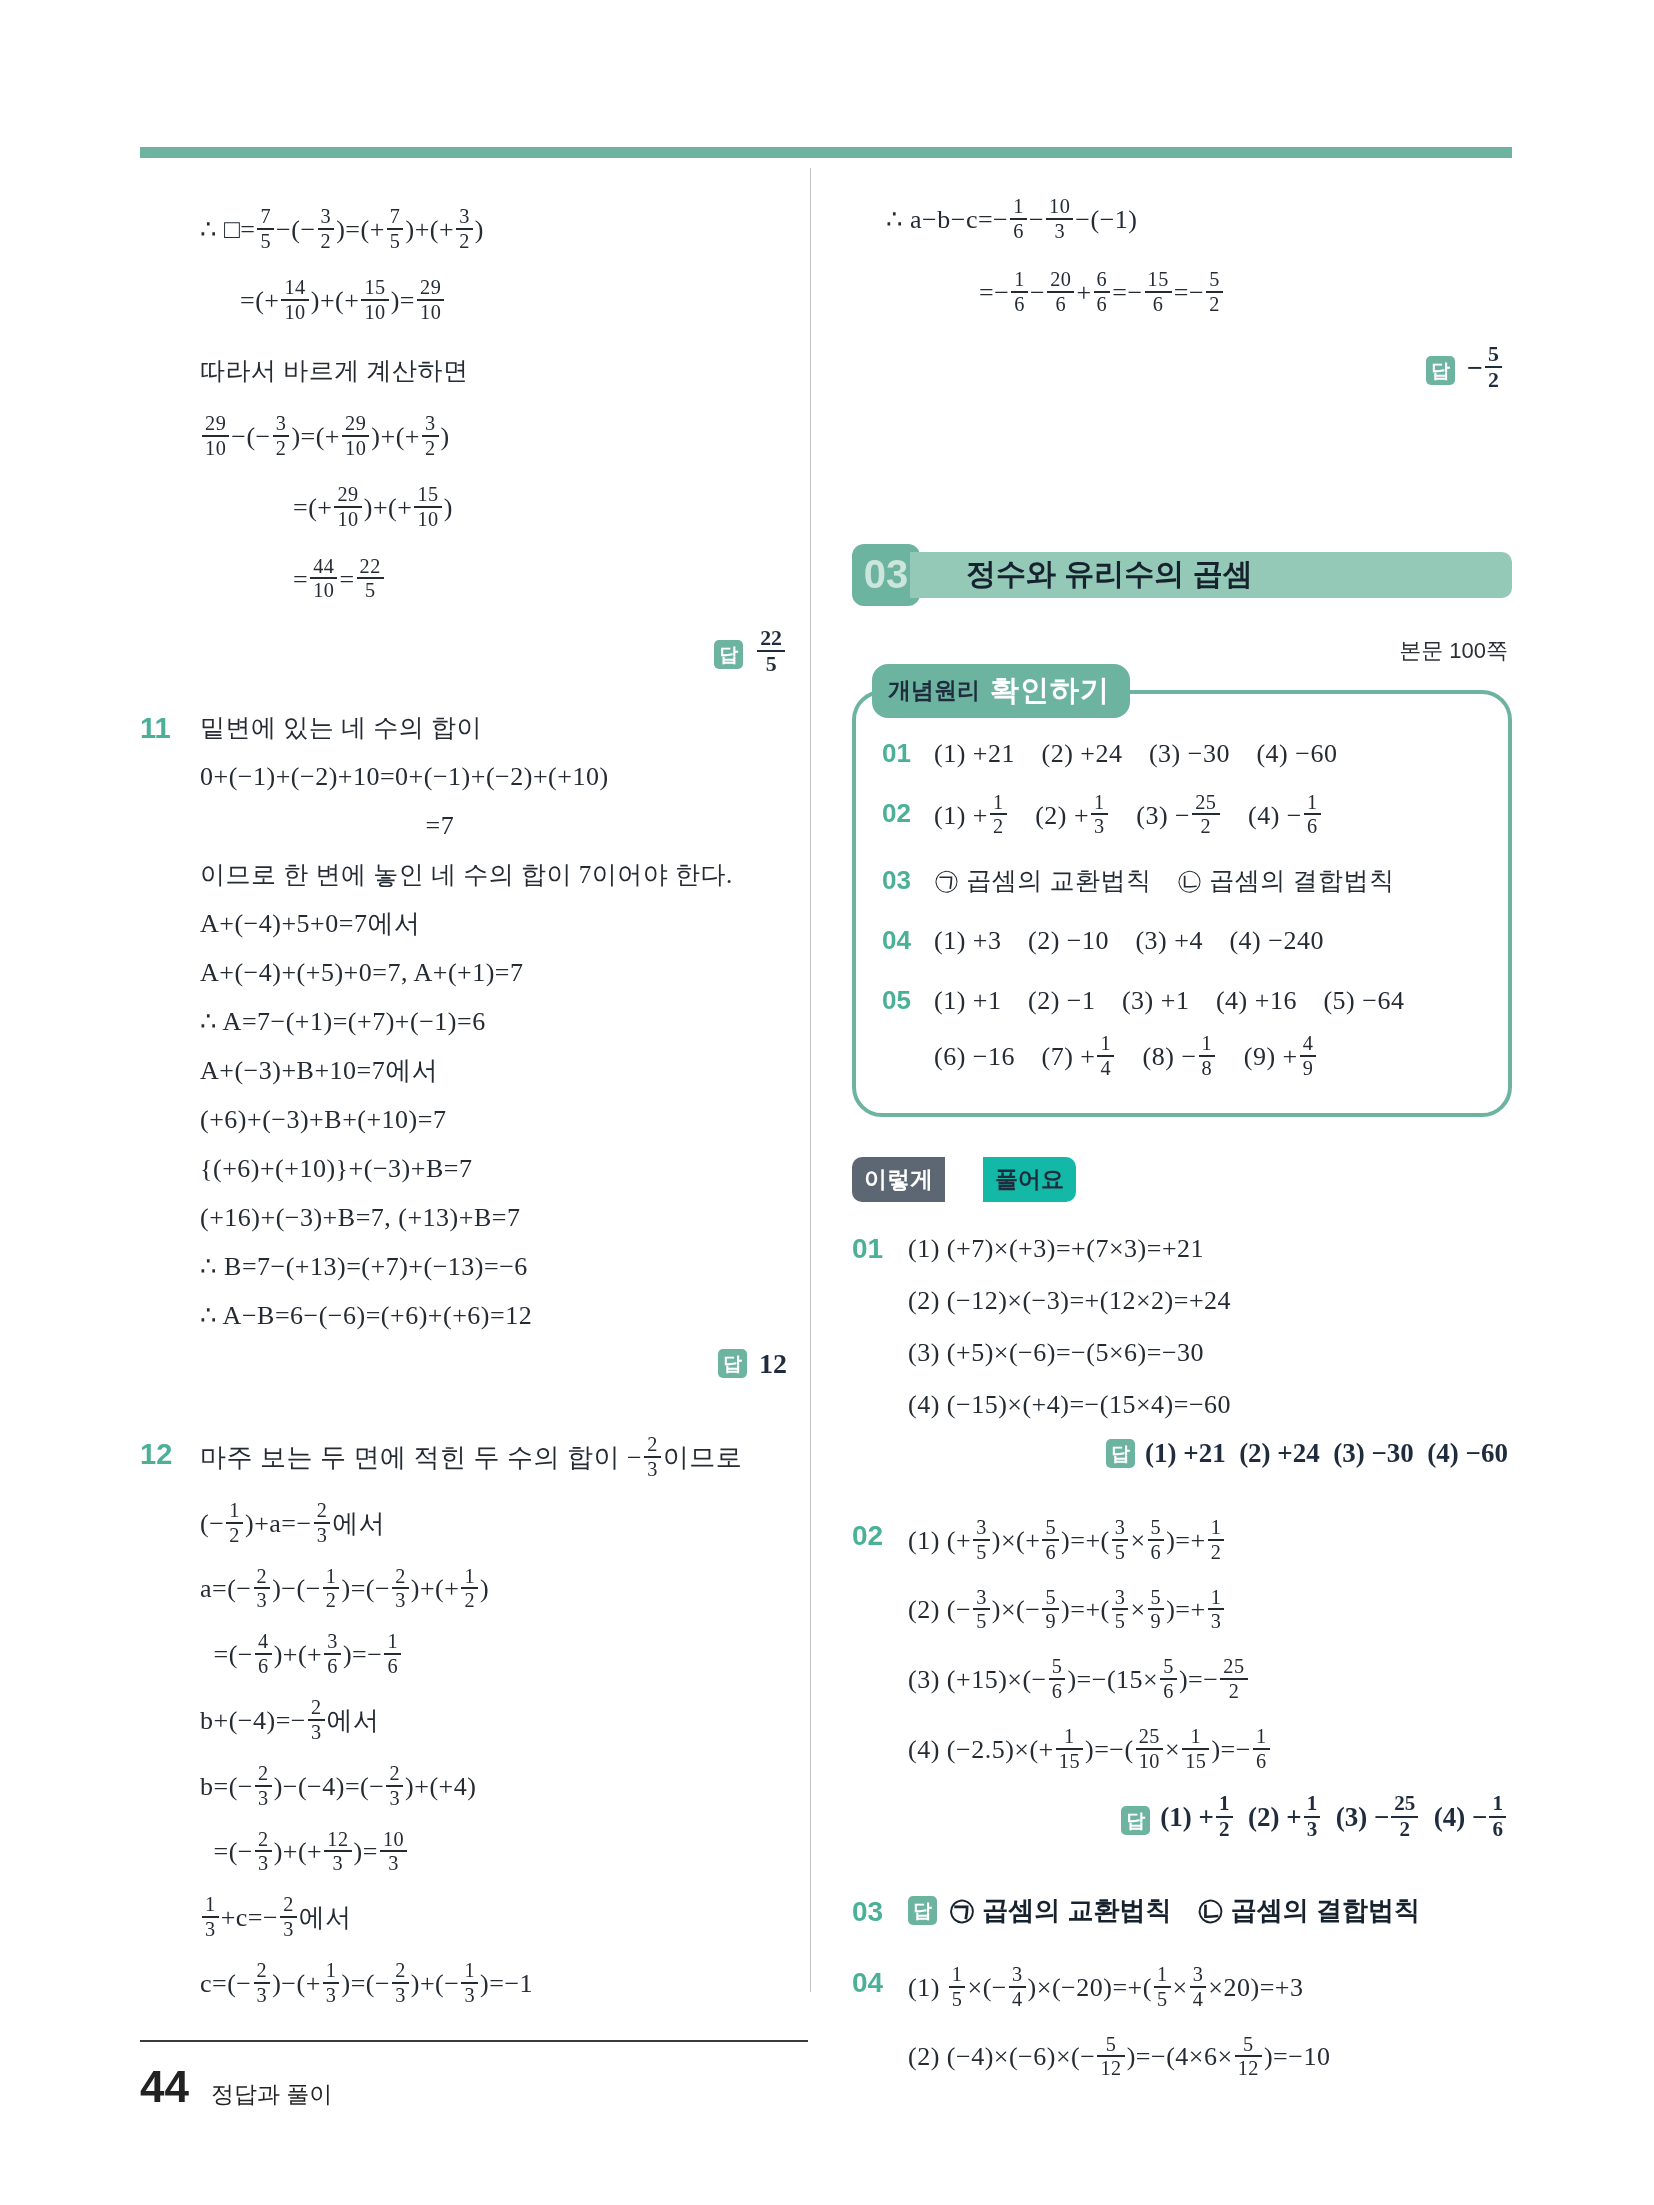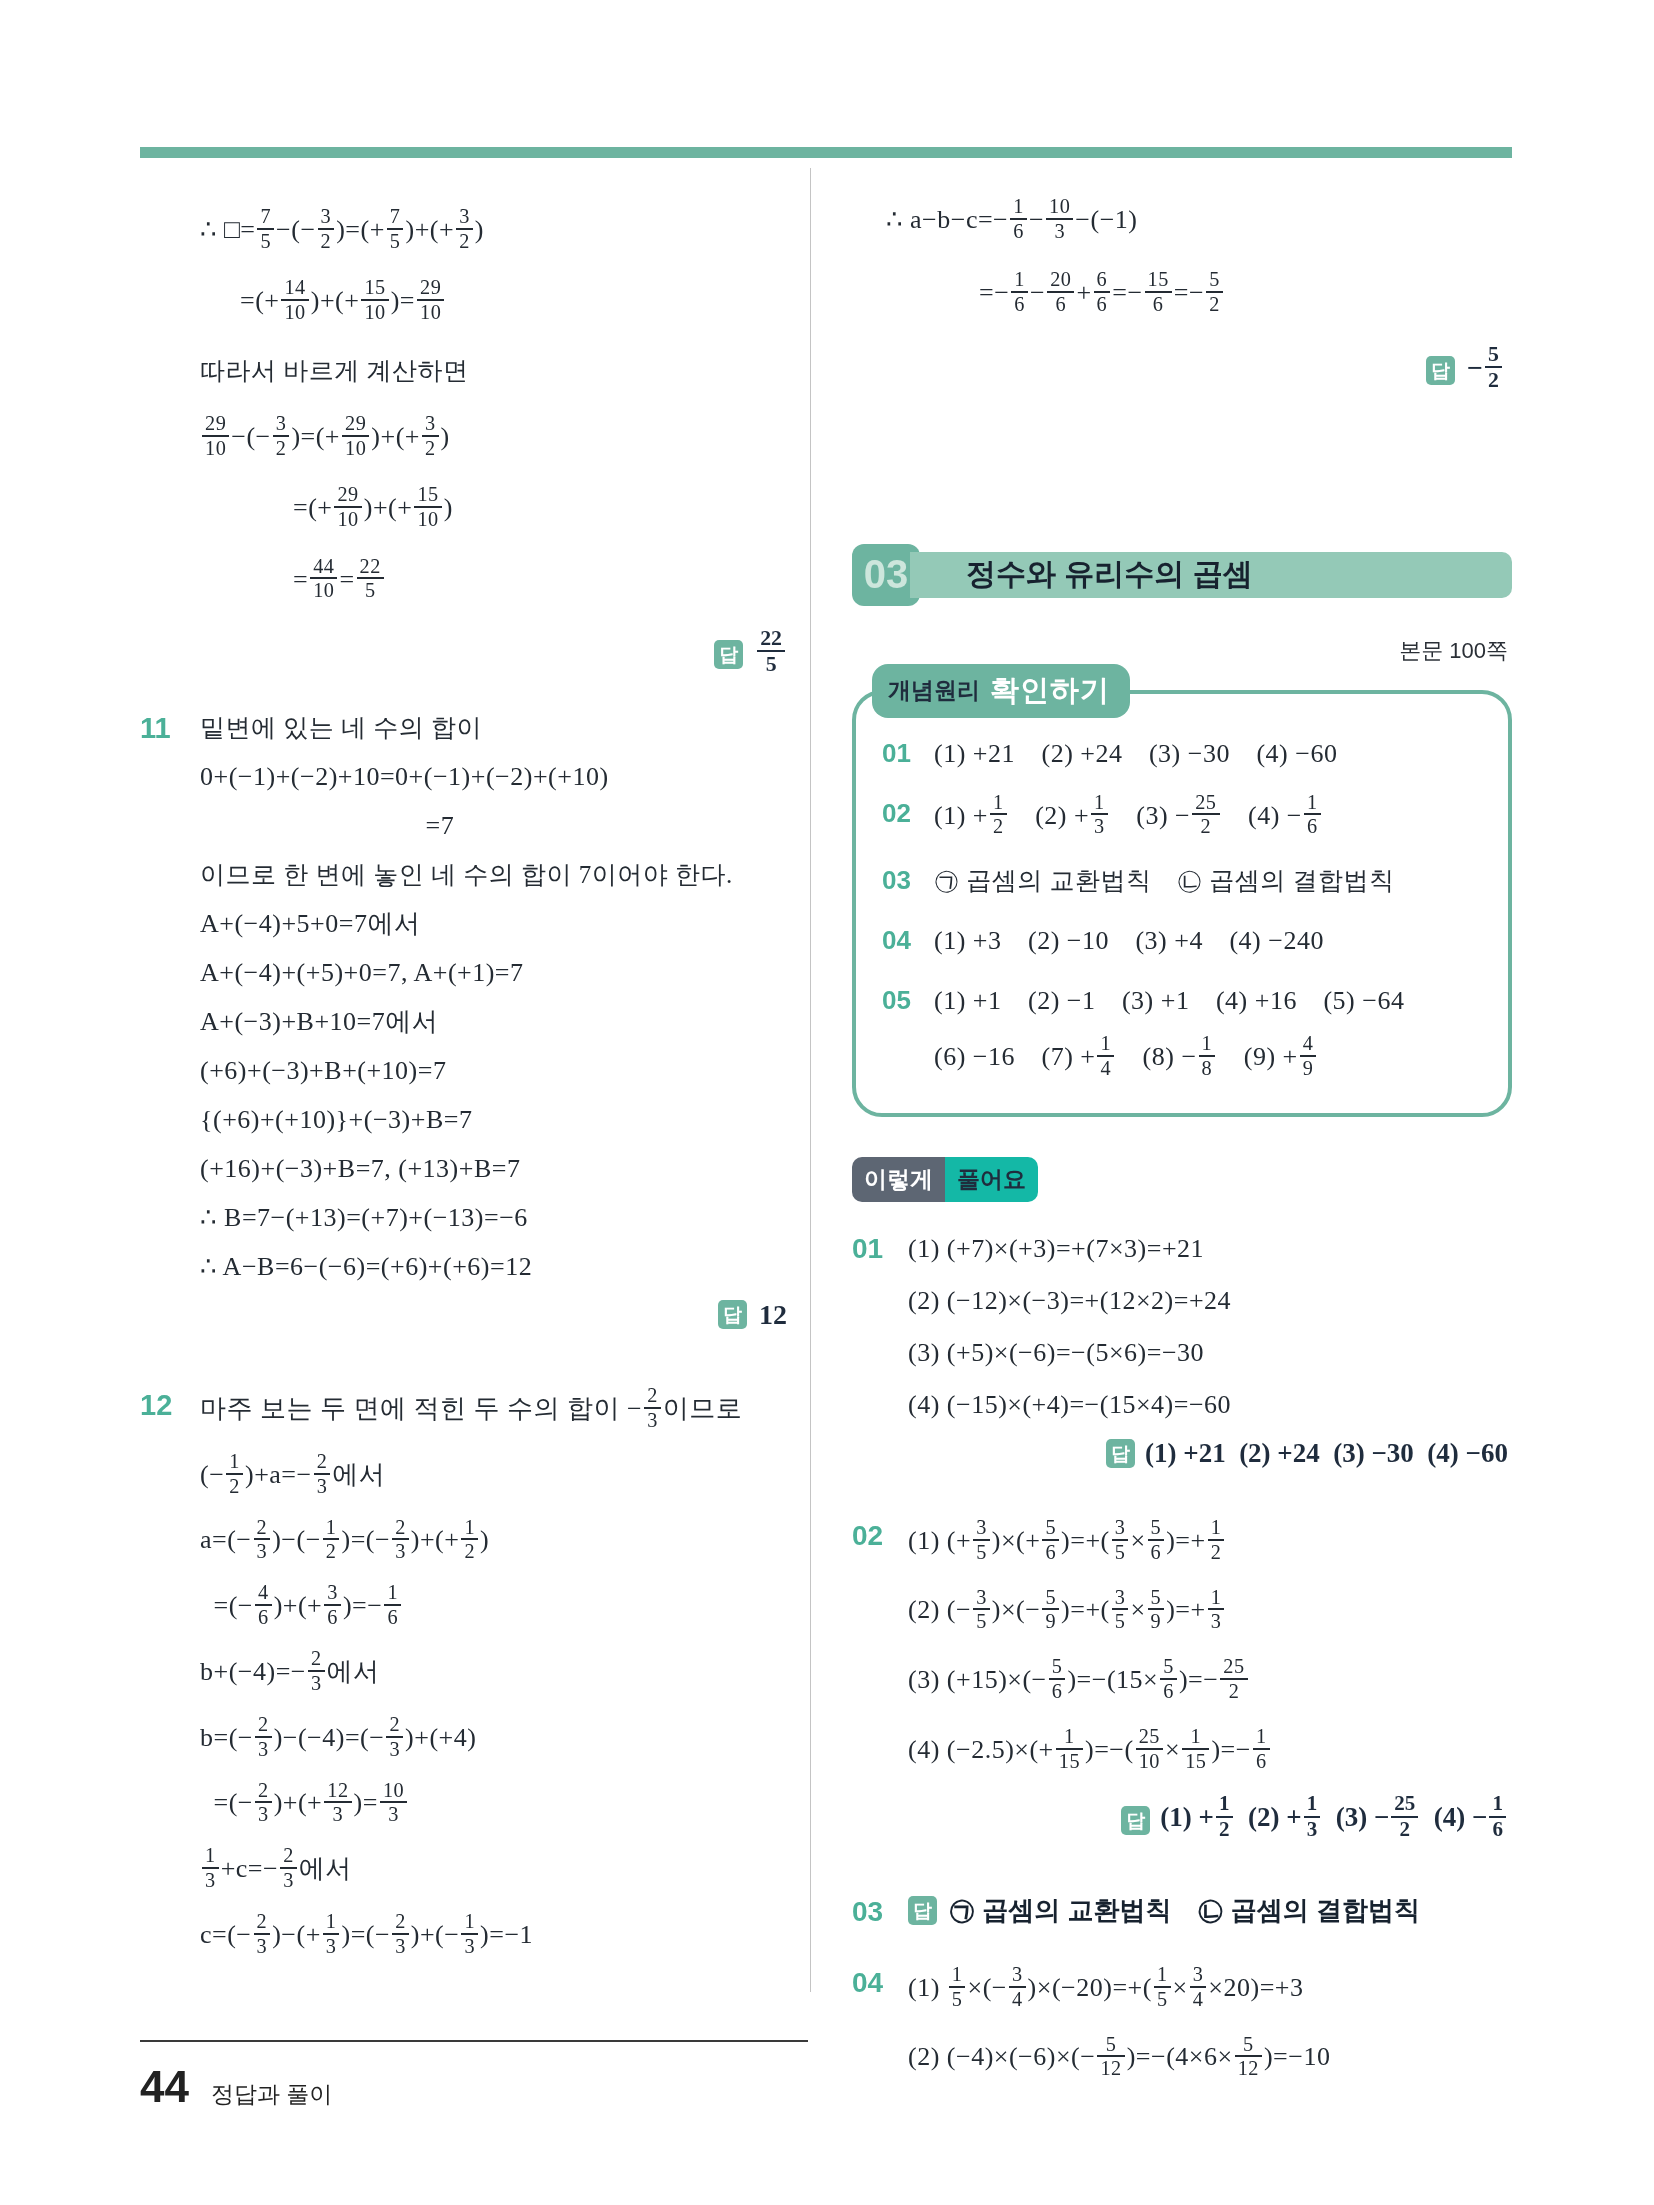--- a/index.html
+++ b/index.html
@@ -63,21 +63,21 @@
   .kitem{display:flex;margin-bottom:20px;}
   .kitem:last-child{margin-bottom:6px;}
   .knum{width:52px;flex:none;color:#4bb098;font-weight:800;font-size:26px;
         font-family:"Liberation Sans","DejaVu Sans",sans-serif;padding-top:4px;}
   .kbody{flex:1;}
   .kbody .fline{margin-bottom:14px;}
   .kbody .fline:last-child{margin-bottom:0;}
 
   
   .howbadge{display:inline-flex;border-radius:10px;overflow:hidden;margin:40px 0 28px 0;
-            font-family:"Liberation Sans","DejaVu Sans",sans-serif;font-weight:800;}
+            font-family:"Liberation Sans","DejaVu Sans",sans-serif;font-weight:800;gap:38px;}
   .howbadge .h1{background:#5d6673;color:#ffffff;font-size:23px;padding:7px 12px;}
   .howbadge .h2{background:#14b8a6;color:#1f2c3d;font-size:23px;padding:7px 12px;}
 
   
   .sol{display:flex;margin-bottom:14px;}
   .snum{width:56px;flex:none;color:#4bb098;font-weight:800;font-size:28px;
         font-family:"Liberation Sans","DejaVu Sans",sans-serif;padding-top:3px;}
   .sbody{flex:1;}
   .sbody .fline{margin-bottom:14px;line-height:38px;}
   .sbody .fline.frh{line-height:48px;margin-bottom:20px;}
@@ -164,20 +164,21 @@
 
     <section class="prob">
       <span class="pnum">11</span>
       <div class="pbody">
         <div class="fline tline">밑변에 있는 네 수의 합이</div>
         <div class="fline">0+(−1)+(−2)+10=0+(−1)+(−2)+(+10)</div>
         <div class="fline">         =7</div>
         <div class="fline tline">이므로 한 변에 놓인 네 수의 합이 7이어야 한다.</div>
         <div class="fline">A+(−4)+5+0=7에서</div>
         <div class="fline">A+(−4)+(+5)+0=7, A+(+1)=7</div>
+        <div class="fline">∴ A=7−(+1)=(+7)+(−1)=6</div>
         <div class="fline">A+(−3)+B+10=7에서</div>
         <div class="fline">(+6)+(−3)+B+(+10)=7</div>
         <div class="fline">{(+6)+(+10)}+(−3)+B=7</div>
         <div class="fline">(+16)+(−3)+B=7, (+13)+B=7</div>
         <div class="fline">∴ B=7−(+13)=(+7)+(−13)=−6</div>
         <div class="fline">∴ A−B=6−(−6)=(+6)+(+6)=12</div>
         <div class="ansrow">
           <span class="abadge">답</span>
           <span class="aval">12</span>
         </div>

